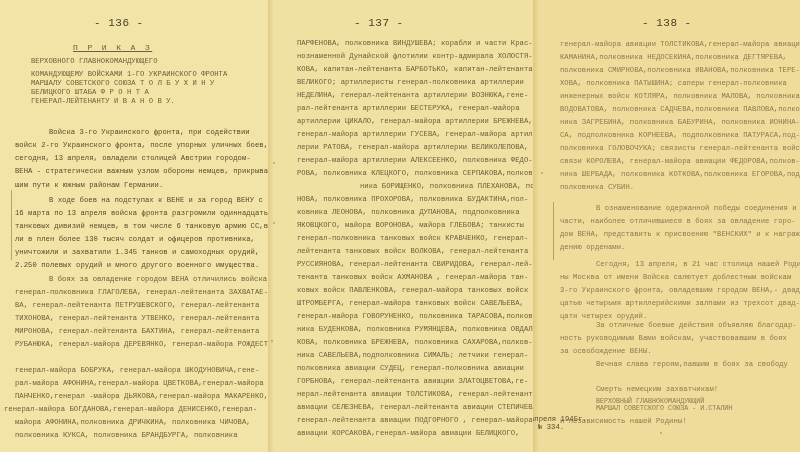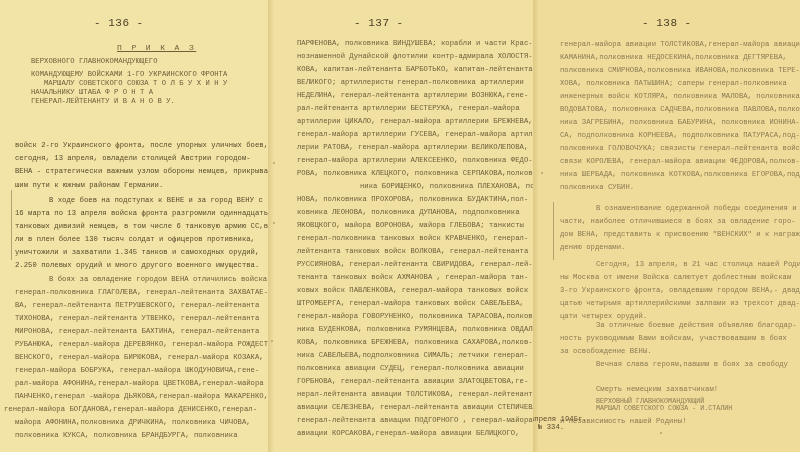--- a/index.html
+++ b/index.html
@@ -41,47 +41,47 @@
     }
     .speck {
       position: absolute; width: 2px; height: 2px; background: #7a6a44; border-radius: 1px; opacity: .5;
     }
   </style>
 </head>
 <body>
 
 <div class="page" id="page1">
   <div class="pnum" style="left:94px;width:auto;">- 136 -</div>
-  <div class="title" style="left:73px;top:43px;margin-left:44px;">П Р И К А З</div>
+  <div class="title" style="left:73px;top:43px;">П Р И К А З</div>
 
   <div class="line" style="left:31px;top:57px;">ВЕРХОВНОГО ГЛАВНОКОМАНДУЮЩЕГО</div>
   <div class="line" style="left:31px;top:70px;">КОМАНДУЮЩЕМУ ВОЙСКАМИ 1-ГО УКРАИНСКОГО ФРОНТА</div>
-  <div class="line" style="left:44px;top:79px;">МАРШАЛУ СОВЕТСКОГО СОЮЗА Т О Л Б У Х И Н У</div>
-  <div class="line" style="left:31px;top:88px;">НАЧАЛЬНИКУ ШТАБА Ф Р О Н Т А</div>
+  <div class="line" style="left:31px;top:79px;">МАРШАЛУ СОВЕТСКОГО СОЮЗА Т О Л Б У Х И Н У</div>
+  <div class="line" style="left:31px;top:88px;">БЕЛИЦКОГО ШТАБА Ф Р О Н Т А</div>
   <div class="line" style="left:31px;top:97px;">ГЕНЕРАЛ-ЛЕЙТЕНАНТУ И В А Н О В У.</div>
 
+  <div class="line dark" style="left:49px;top:128px;">Войска 3-го Украинского фронта, при содействии</div>
   <div class="line dark" style="left:15px;top:141px;">войск 2-го Украинского фронта, после упорных уличных боев,</div>
   <div class="line dark" style="left:15px;top:154px;">сегодня, 13 апреля, овладели столицей Австрии городом-</div>
   <div class="line dark" style="left:15px;top:167px;">ВЕНА - стратегически важным узлом обороны немцев, прикрывав</div>
   <div class="line dark" style="left:15px;top:181px;">шим пути к южным районам Германии.</div>
 
   <div class="line dark" style="left:49px;top:196px;">В ходе боев на подступах к ВЕНЕ и за город ВЕНУ с</div>
   <div class="line dark" style="left:15px;top:209px;">16 марта по 13 апреля войска фронта разгромили одиннадцать</div>
   <div class="line dark" style="left:15px;top:222px;">танковых дивизий немцев, в том числе 6 танковую армию СС,вз</div>
   <div class="line dark" style="left:15px;top:235px;">ли в плен более 130 тысяч солдат и офицеров противника,</div>
   <div class="line dark" style="left:15px;top:248px;">уничтожили и захватили 1.345 танков и самоходных орудий,</div>
   <div class="line dark" style="left:15px;top:261px;">2.250 полевых орудий и много другого военного имущества.</div>
 
   <div class="line" style="left:49px;top:275px;">В боях за овладение городом ВЕНА отличились войска</div>
   <div class="line" style="left:15px;top:288px;">генерал-полковника ГЛАГОЛЕВА, генерал-лейтенанта ЗАХВАТАЕ-</div>
   <div class="line" style="left:15px;top:301px;">ВА, генерал-лейтенанта ПЕТРУШЕВСКОГО, генерал-лейтенанта</div>
   <div class="line" style="left:15px;top:314px;">ТИХОНОВА, генерал-лейтенанта УТВЕНКО, генерал-лейтенанта</div>
   <div class="line" style="left:15px;top:327px;">МИРОНОВА, генерал-лейтенанта БАХТИНА, генерал-лейтенанта</div>
   <div class="line" style="left:15px;top:340px;">РУБАНЮКА, генерал-майора ДЕРЕВЯНКО, генерал-майора РОЖДЕСТ-</div>
-  <div class="line" style="left:15px;top:353px;">ВЕНСКОГО, генерал-майора БИРЮКОВА, генерал-майора КОЗАКА,</div>
   <div class="line" style="left:15px;top:366px;">генерал-майора БОБРУКА, генерал-майора ШКОДУНОВИЧА,гене-</div>
   <div class="line" style="left:15px;top:379px;">рал-майора АФОНИНА,генерал-майора ЦВЕТКОВА,генерал-майора</div>
   <div class="line" style="left:15px;top:392px;">ПАНЧЕНКО,генерал -майора ДЬЯКОВА,генерал-майора МАКАРЕНКО,</div>
   <div class="line" style="left:4px;top:405px;">генерал-майора БОГДАНОВА,генерал-майора ДЕНИСЕНКО,генерал-</div>
   <div class="line" style="left:15px;top:418px;">майора АФОНИНА,полковника ДРИЧКИНА, полковника ЧИЧОВА,</div>
   <div class="line" style="left:15px;top:431px;">полковника КУКСА, полковника БРАНДБУРГА, полковника</div>
 
   <div class="margin-mark" style="left:11px;top:190px;height:70px;"></div>
 </div>
 

